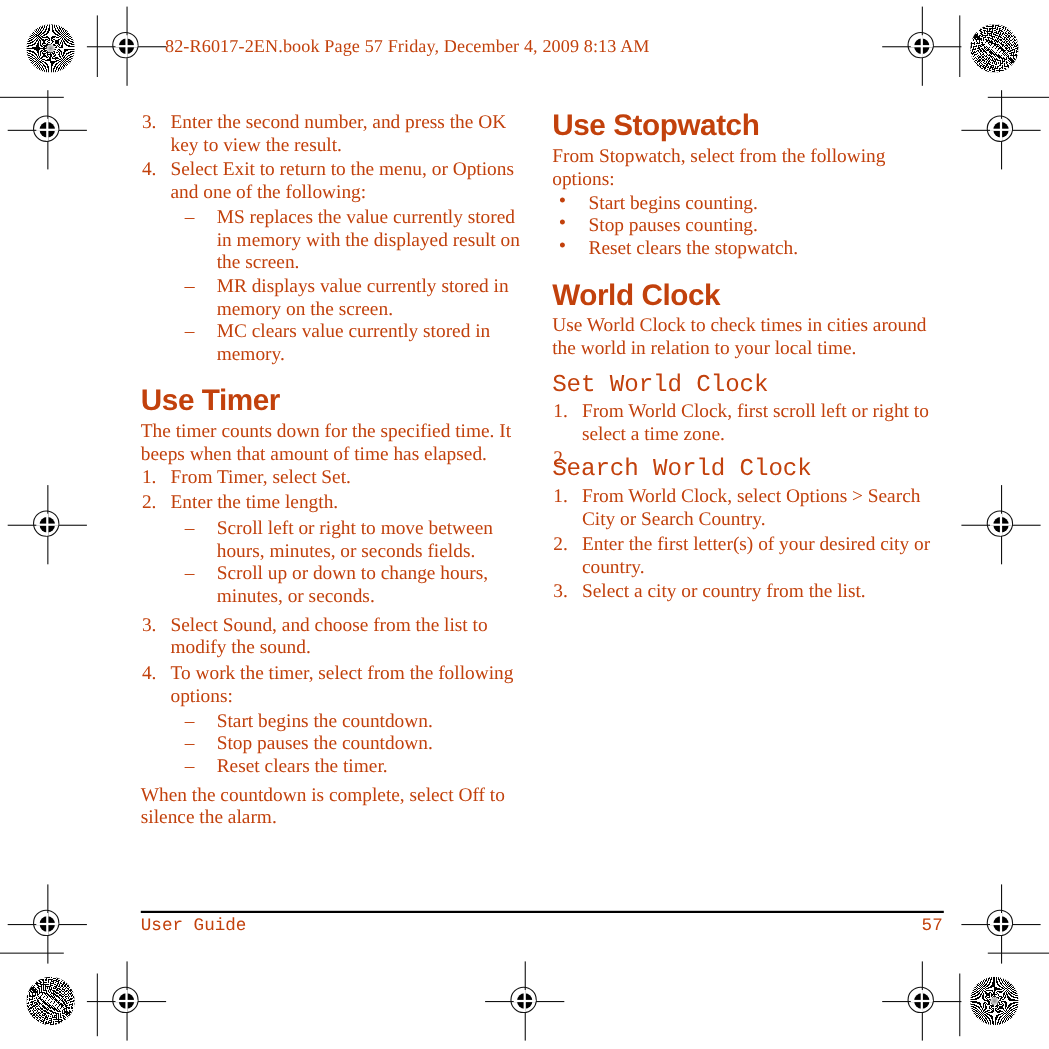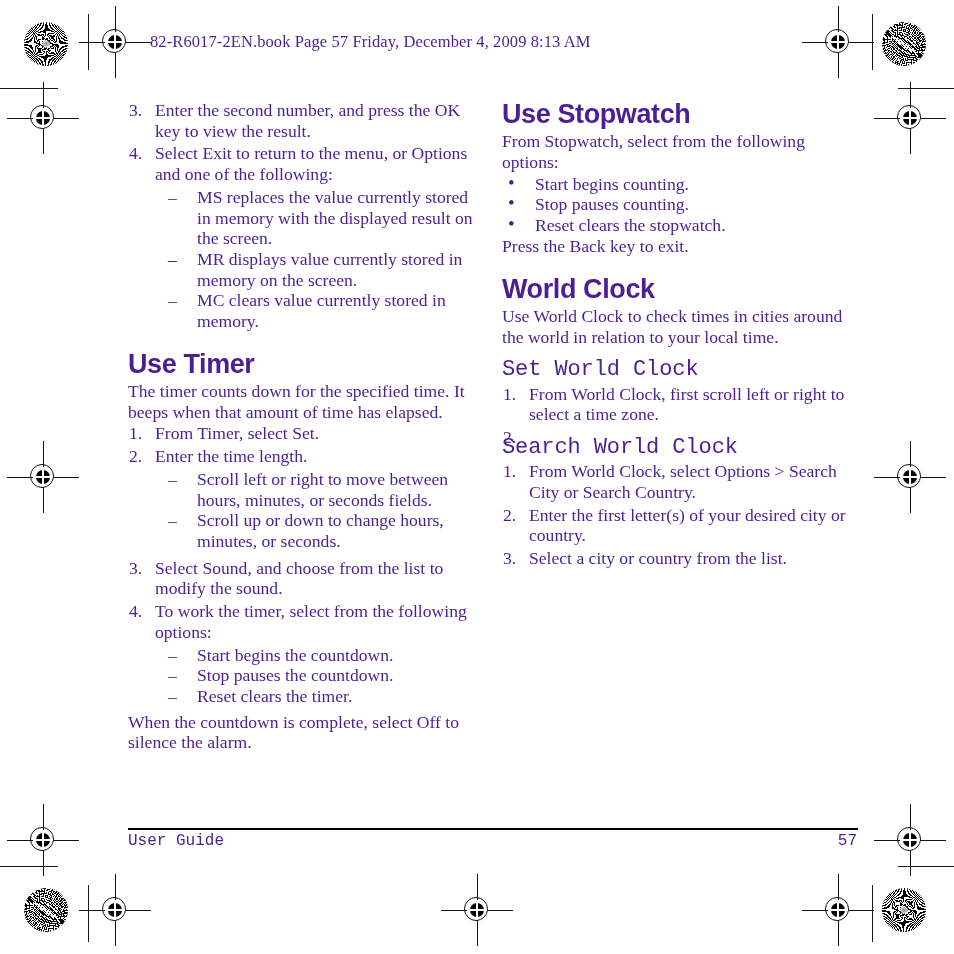--- a/index.html
+++ b/index.html
@@ -7,21 +7,21 @@
     padding: 0;
     background: #ffffff;
   }
   #page {
     position: relative;
     width: 954px;
     height: 954px;
     background: #ffffff;
     overflow: hidden;
     font-family: "Liberation Serif", serif;
-    color: #4c1d95;
+    color: #c2410c;
   }
 
   
   .crop-v {
     position: absolute;
     width: 1px;
     background: #1a1a1a;
   }
   .crop-h {
     position: absolute;
@@ -400,21 +400,20 @@
         <li class="bullet">
           <span class="marker">•</span>
           <span><b>Stop</b> pauses counting.</span>
         </li>
         <li class="bullet">
           <span class="marker">•</span>
           <span><b>Reset</b> clears the stopwatch.</span>
         </li>
       </ul>
 
-      <p class="body">Press the <b>Back</b> key to exit.</p>
 
       <h1 class="sect">World Clock</h1>
 
       <p class="body">Use <b>World Clock</b> to check times in cities around the world in relation to your local time.</p>
 
       <h2 class="subsect">Set World Clock</h2>
 
       <ol class="numlist">
         <li class="num">
           <span class="marker">1.</span>

